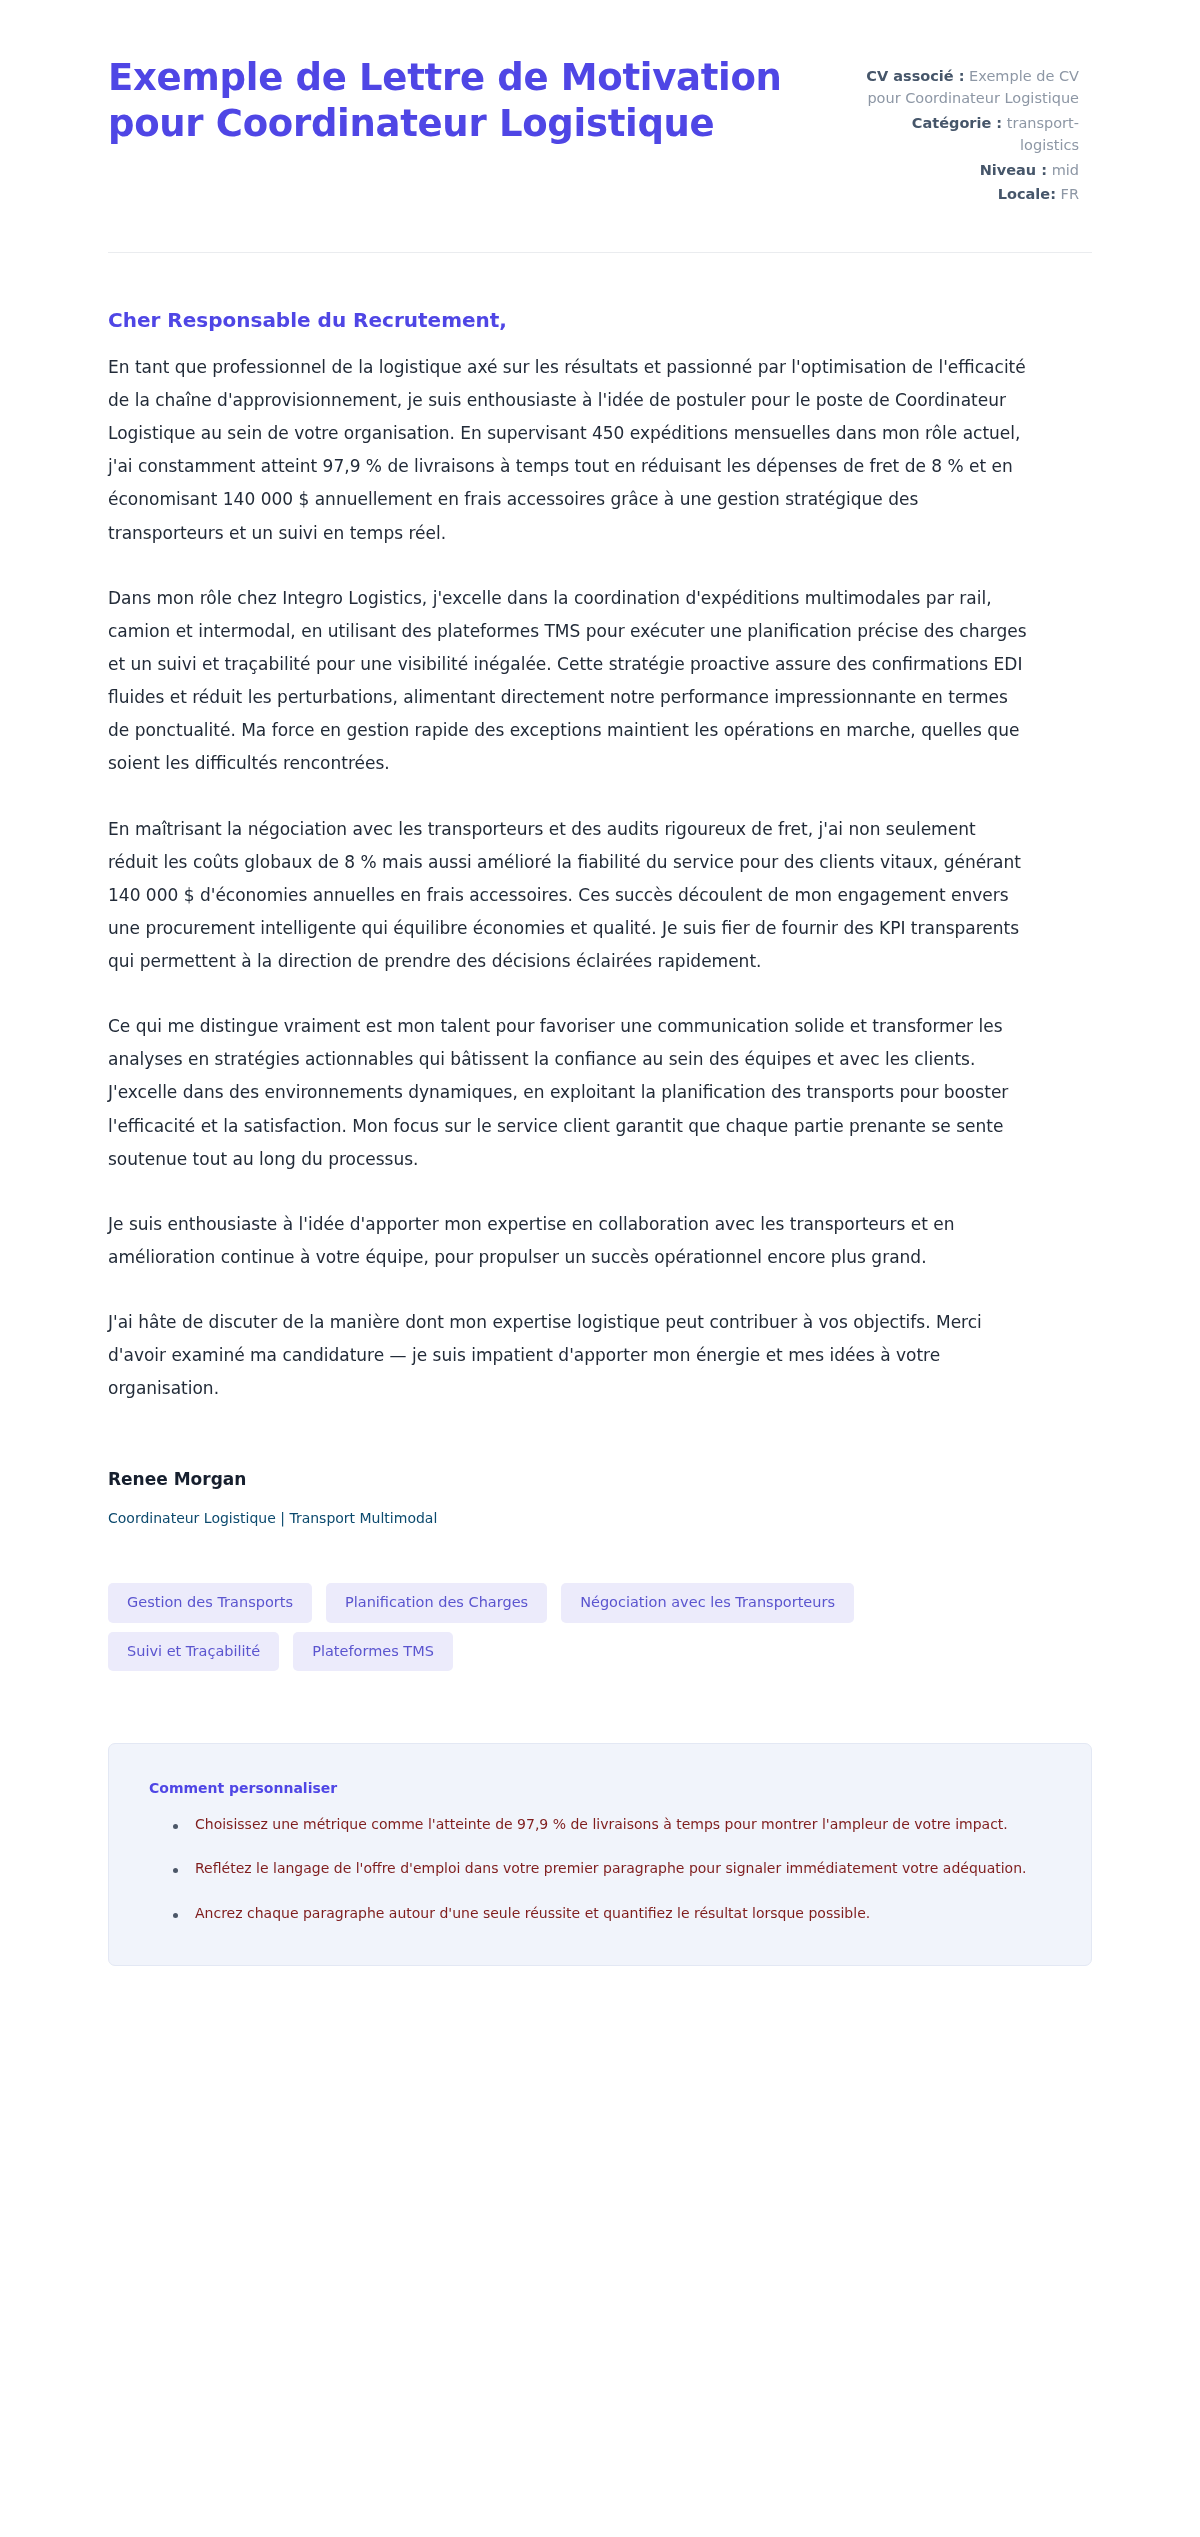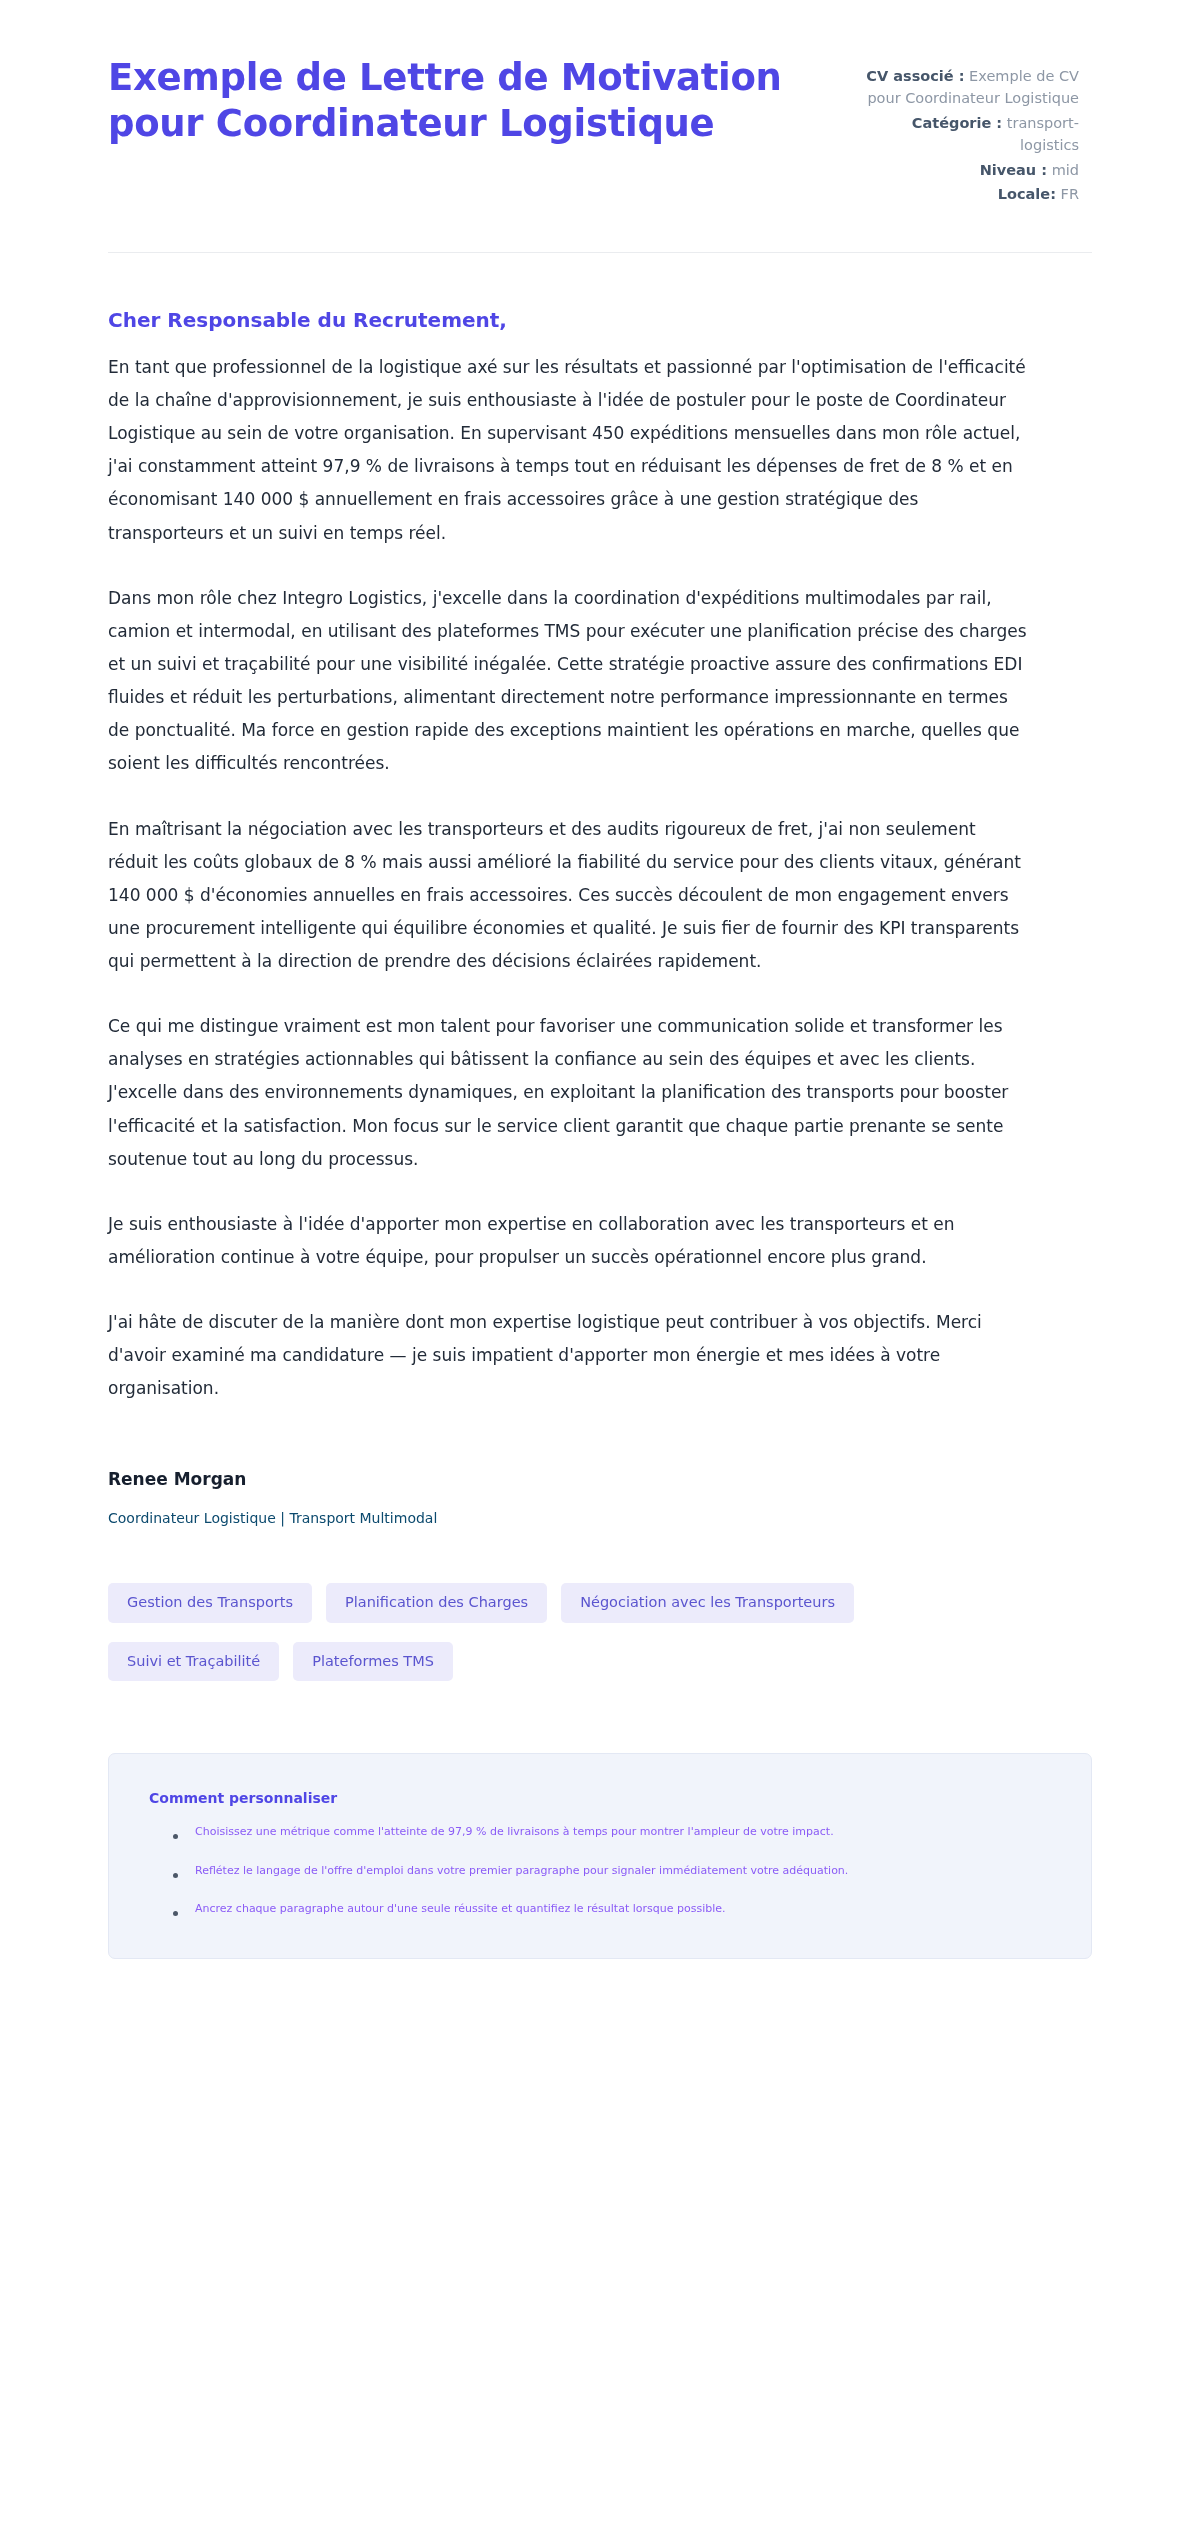--- a/index.html
+++ b/index.html
@@ -122,21 +122,21 @@
     font-weight: 400;
     color: #0c4a6e;
     line-height: 1.6;
     margin: 14px 0 0 0;
   }
 
   
   .tags {
     display: flex;
     flex-wrap: wrap;
-    gap: 19px 14px;
+    gap: 9px 14px;
     margin: 54px 8px 0 8px;
     max-width: 870px;
     text-align: right;
   }
   .tag {
     background: #ecebfb;
     color: #5b55cf;
     font-size: 14.5px;
     line-height: 1;
     padding: 12px 19px 13px 19px;
@@ -160,23 +160,23 @@
     margin: 0 0 12px 0;
     line-height: 1.5;
   }
   .tips-list {
     margin: 0;
     padding: 0 0 0 24px;
     list-style: none;
   }
   .tips-list li {
     position: relative;
-    font-size: 11px;
+    font-size: 14px;
     line-height: 1.95;
-    color: #8b5cf6;
+    color: #7f1d1d;
     margin-top: 17px;
     padding-left: 22px;
     max-width: 890px;
   }
   .tips-list li:first-child {
     margin-top: 8px;
   }
   .tips-list li::before {
     content: "";
     position: absolute;

